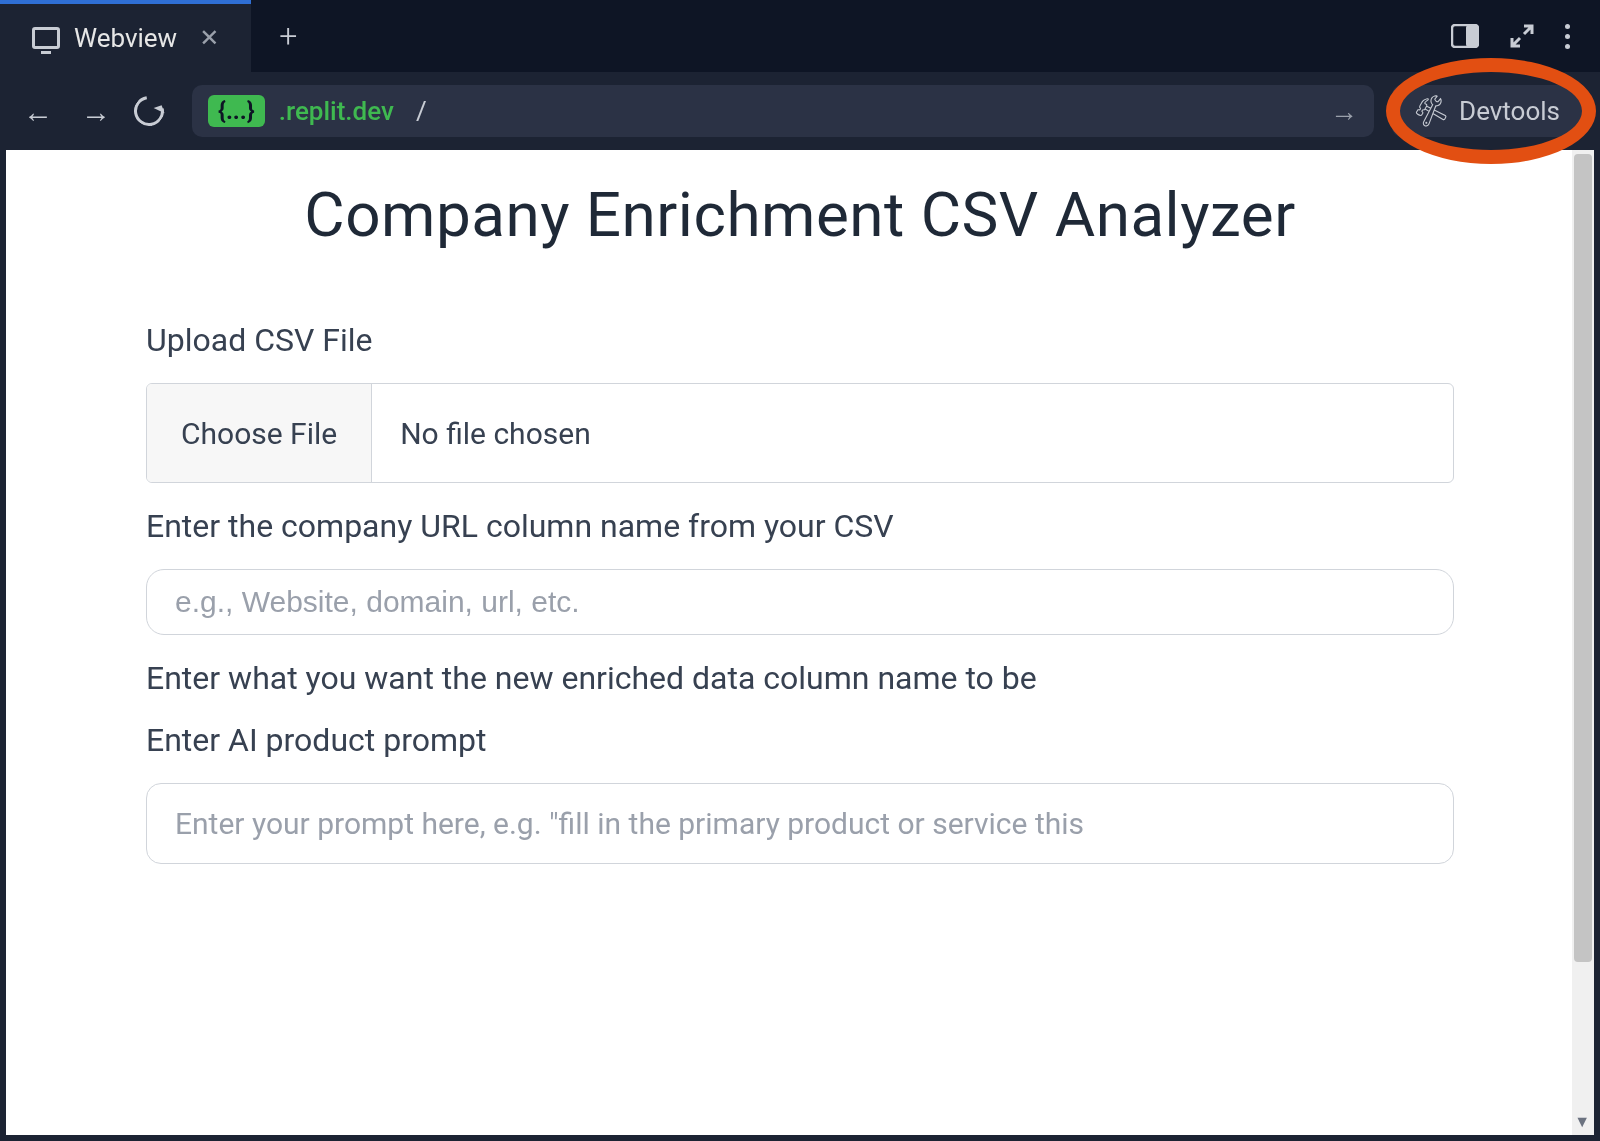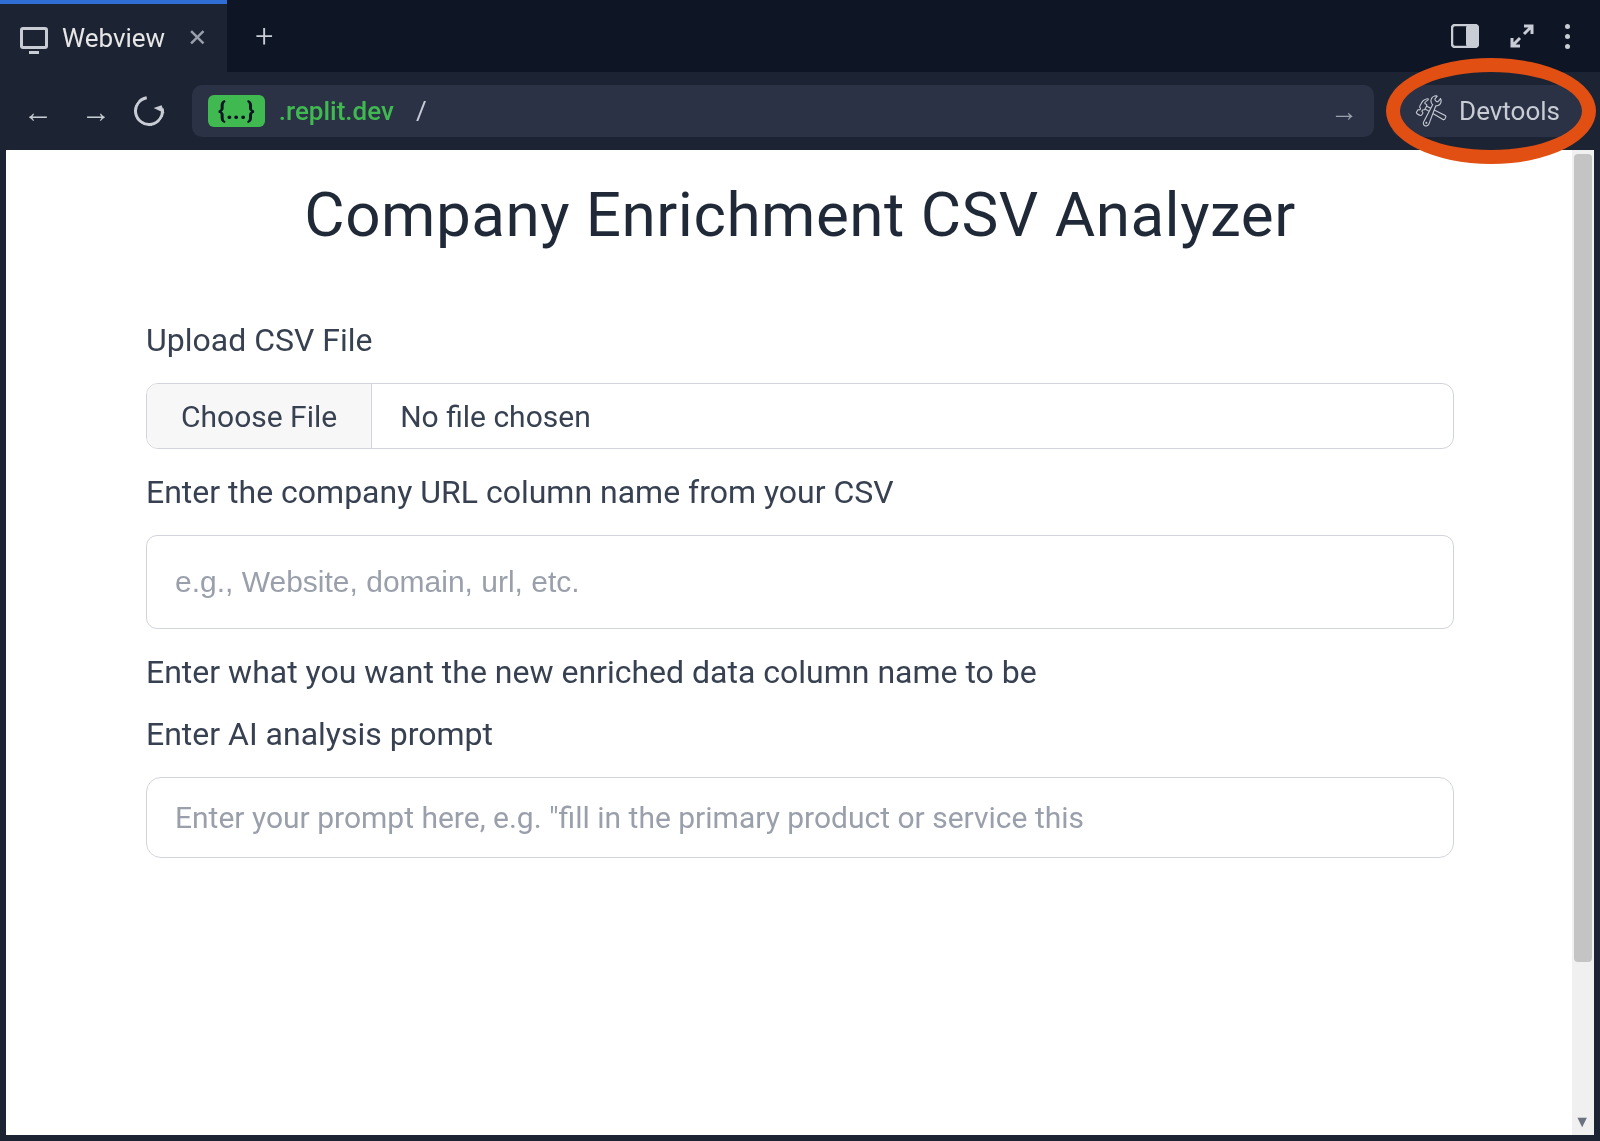--- a/index.html
+++ b/index.html
@@ -2,21 +2,21 @@
 <html><head>
 <meta charset="utf-8">
 <style>
   * { box-sizing: border-box; margin: 0; padding: 0; }
   html, body { width: 1600px; height: 1141px; font-family: -apple-system, BlinkMacSystemFont, "Segoe UI", Roboto, sans-serif; overflow: hidden; background:#000; }
   
   .ide-frame { width:1600px; height:1141px; background:#0e1525; display:flex; flex-direction:column; position:relative;}
   
   
   .tabstrip { height:72px; display:flex; align-items:center; padding:0 12px 0 0; background:#0e1525; position:relative;}
-  .tab { display:flex; align-items:center; gap:14px; height:72px; padding:0 20px; background:#1c2333; border-top:4px solid #2f6fd5; color:#e6e6e6; font-size:26px;}
+  .tab { display:flex; align-items:center; gap:14px; height:72px; padding:0 32px; background:#1c2333; border-top:4px solid #2f6fd5; color:#e6e6e6; font-size:26px;}
   .tab .monitor-icon { width:28px; height:22px; border:3px solid #c8ccd4; border-radius:3px; position:relative;}
   .tab .monitor-icon::after{content:"";position:absolute;bottom:-8px;left:6px;right:6px;height:3px;background:#c8ccd4;}
   .tab .close { color:#9aa0ab; font-size:24px; margin-left:8px; }
   .tabstrip .plus { color:#c8ccd4; font-size:32px; margin-left:28px; font-weight:300;}
   .tabstrip .spacer{flex:1;}
   .tabstrip .winbtn { color:#c8ccd4; margin-right:30px; display:inline-flex; align-items:center;}
   .tabstrip .kebab { display:flex; flex-direction:column; gap:5px; margin-right:18px;}
   .tabstrip .kebab span{width:5px;height:5px;background:#c8ccd4;border-radius:50%;}
 
   
@@ -37,24 +37,24 @@
   
   .anno-circle{ position:absolute; border:14px solid #e24f12; border-radius:50%; width:210px; height:106px; right:4px; top:58px; z-index:50; pointer-events:none;}
 
   
   .content-wrap { flex:1; background:#1c2333; padding:0 6px 6px 6px; position:relative;}
   .page-scroll { width:100%; height:100%; background:#fff; position:relative; overflow:hidden;}
   .page-inner { padding:0 140px 40px 140px;}
   .page-title { font-size:62px; color:#1f2937; font-weight:400; text-align:center; margin:28px 0 70px 0; letter-spacing:0.5px;}
   
   .field-label { font-size:32px; color:#374151; margin:24px 0 24px 0; font-weight:400;}
-  .file-row { border:1px solid #d1d5db; border-radius:12px; height:66px; display:flex; align-items:center; overflow:hidden; background:#fff;}
+  .file-row { border:1px solid #d1d5db; border-radius:6px; height:100px; display:flex; align-items:center; overflow:hidden; background:#fff;}
   .file-btn { height:100%; padding:0 34px; background:#f7f7f7; border-right:1px solid #d1d5db; display:flex; align-items:center; font-size:30px; color:#374151;}
   .file-status { padding:0 28px; font-size:30px; color:#374151;}
-  .text-input { width:100%; height:94px; border:1px solid #d1d5db; border-radius:11px; padding:6px 28px; font-size:30px; color:#374151; background:#fff;}
+  .text-input { width:100%; height:66px; border:1px solid #d1d5db; border-radius:18px; padding:6px 28px; font-size:30px; color:#374151; background:#fff;}
   .text-input::placeholder{color:#9aa0ab;}
   .textarea { width:100%; border:1px solid #d1d5db; border-radius:15px; padding:22px 28px; font-size:30px; color:#374151; background:#fff;}
   .textarea .ph { color:#9aa0ab;}
 
   
   .scrollbar-track{position:absolute; right:0; top:0; bottom:0; width:22px; background:#f0f0f0;}
   .scrollbar-thumb{position:absolute; right:2px; top:4px; width:18px; height:82%; background:#c4c4c4; border-radius:4px;}
   .scrollbar-arrow{position:absolute; right:4px; bottom:4px; font-size:16px; color:#6b7280;}
 
   
@@ -125,21 +125,21 @@
         <div class="file-row">
           <div class="file-btn">Choose File</div>
           <div class="file-status">No file chosen</div>
         </div>
 
         <div class="field-label">Enter the company URL column name from your CSV</div>
         <input class="text-input" placeholder="e.g., Website, domain, url, etc." value="" style="">
 
         <div class="field-label">Enter what you want the new enriched data column name to be</div>
 
-        <div class="field-label">Enter AI analysis prompt</div>
+        <div class="field-label">Enter AI product prompt</div>
         <div class="textarea">
           <span class="ph">Enter your prompt here, e.g. "fill in the primary product or service this</span>
         </div>
       </div>
     </div>
   </div>
 
 </div>
 
 </body></html>

